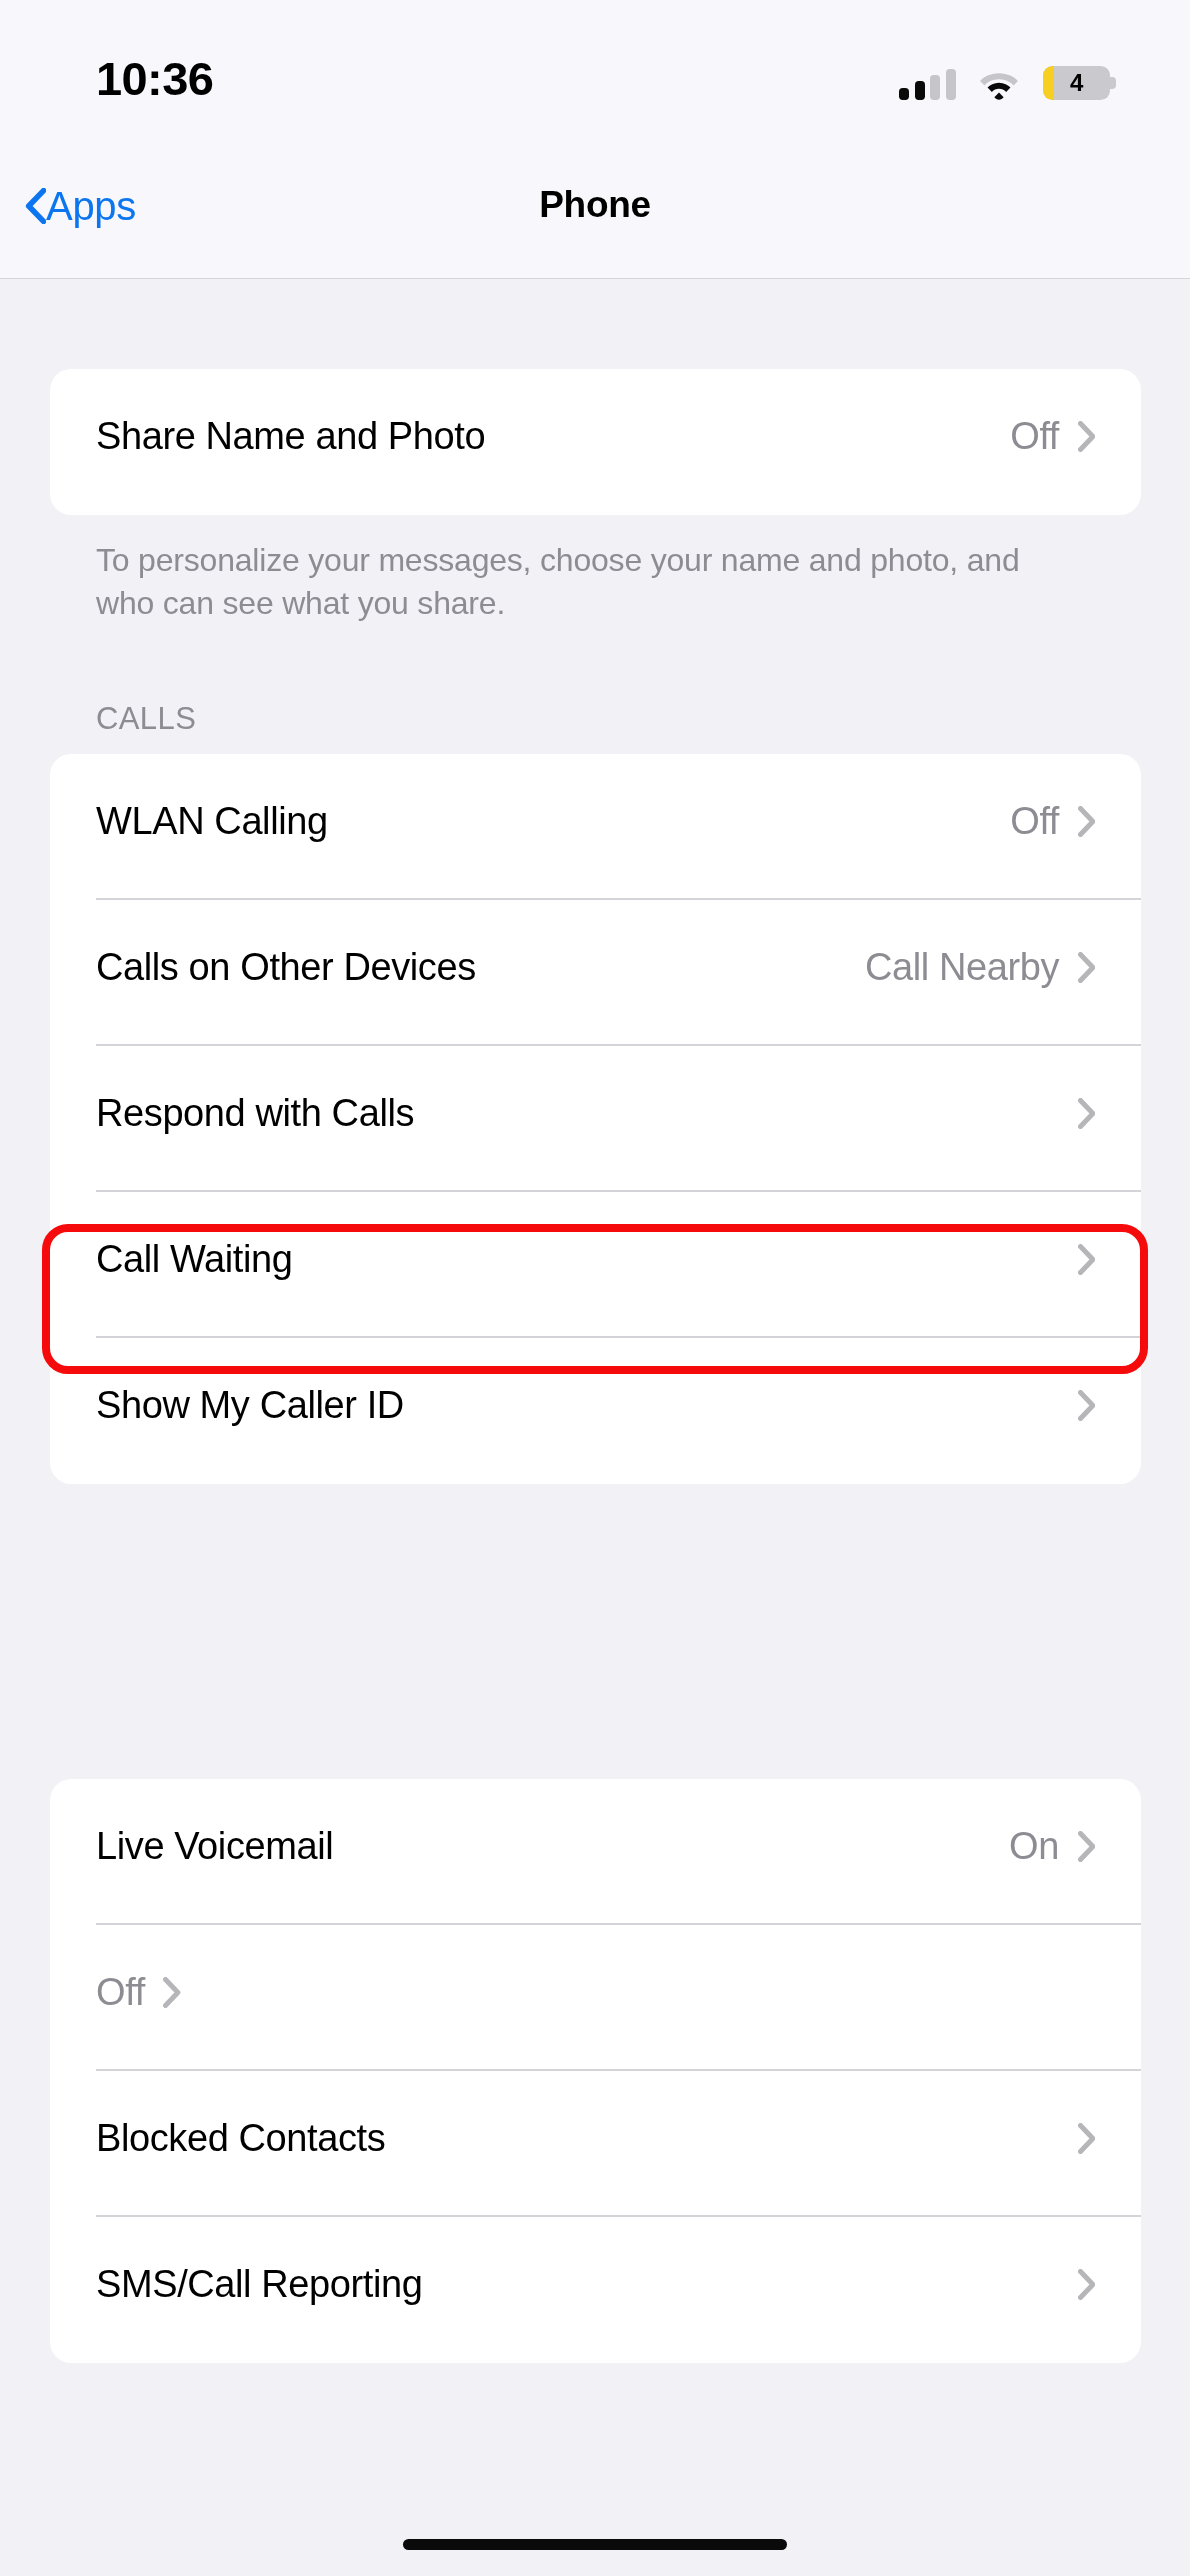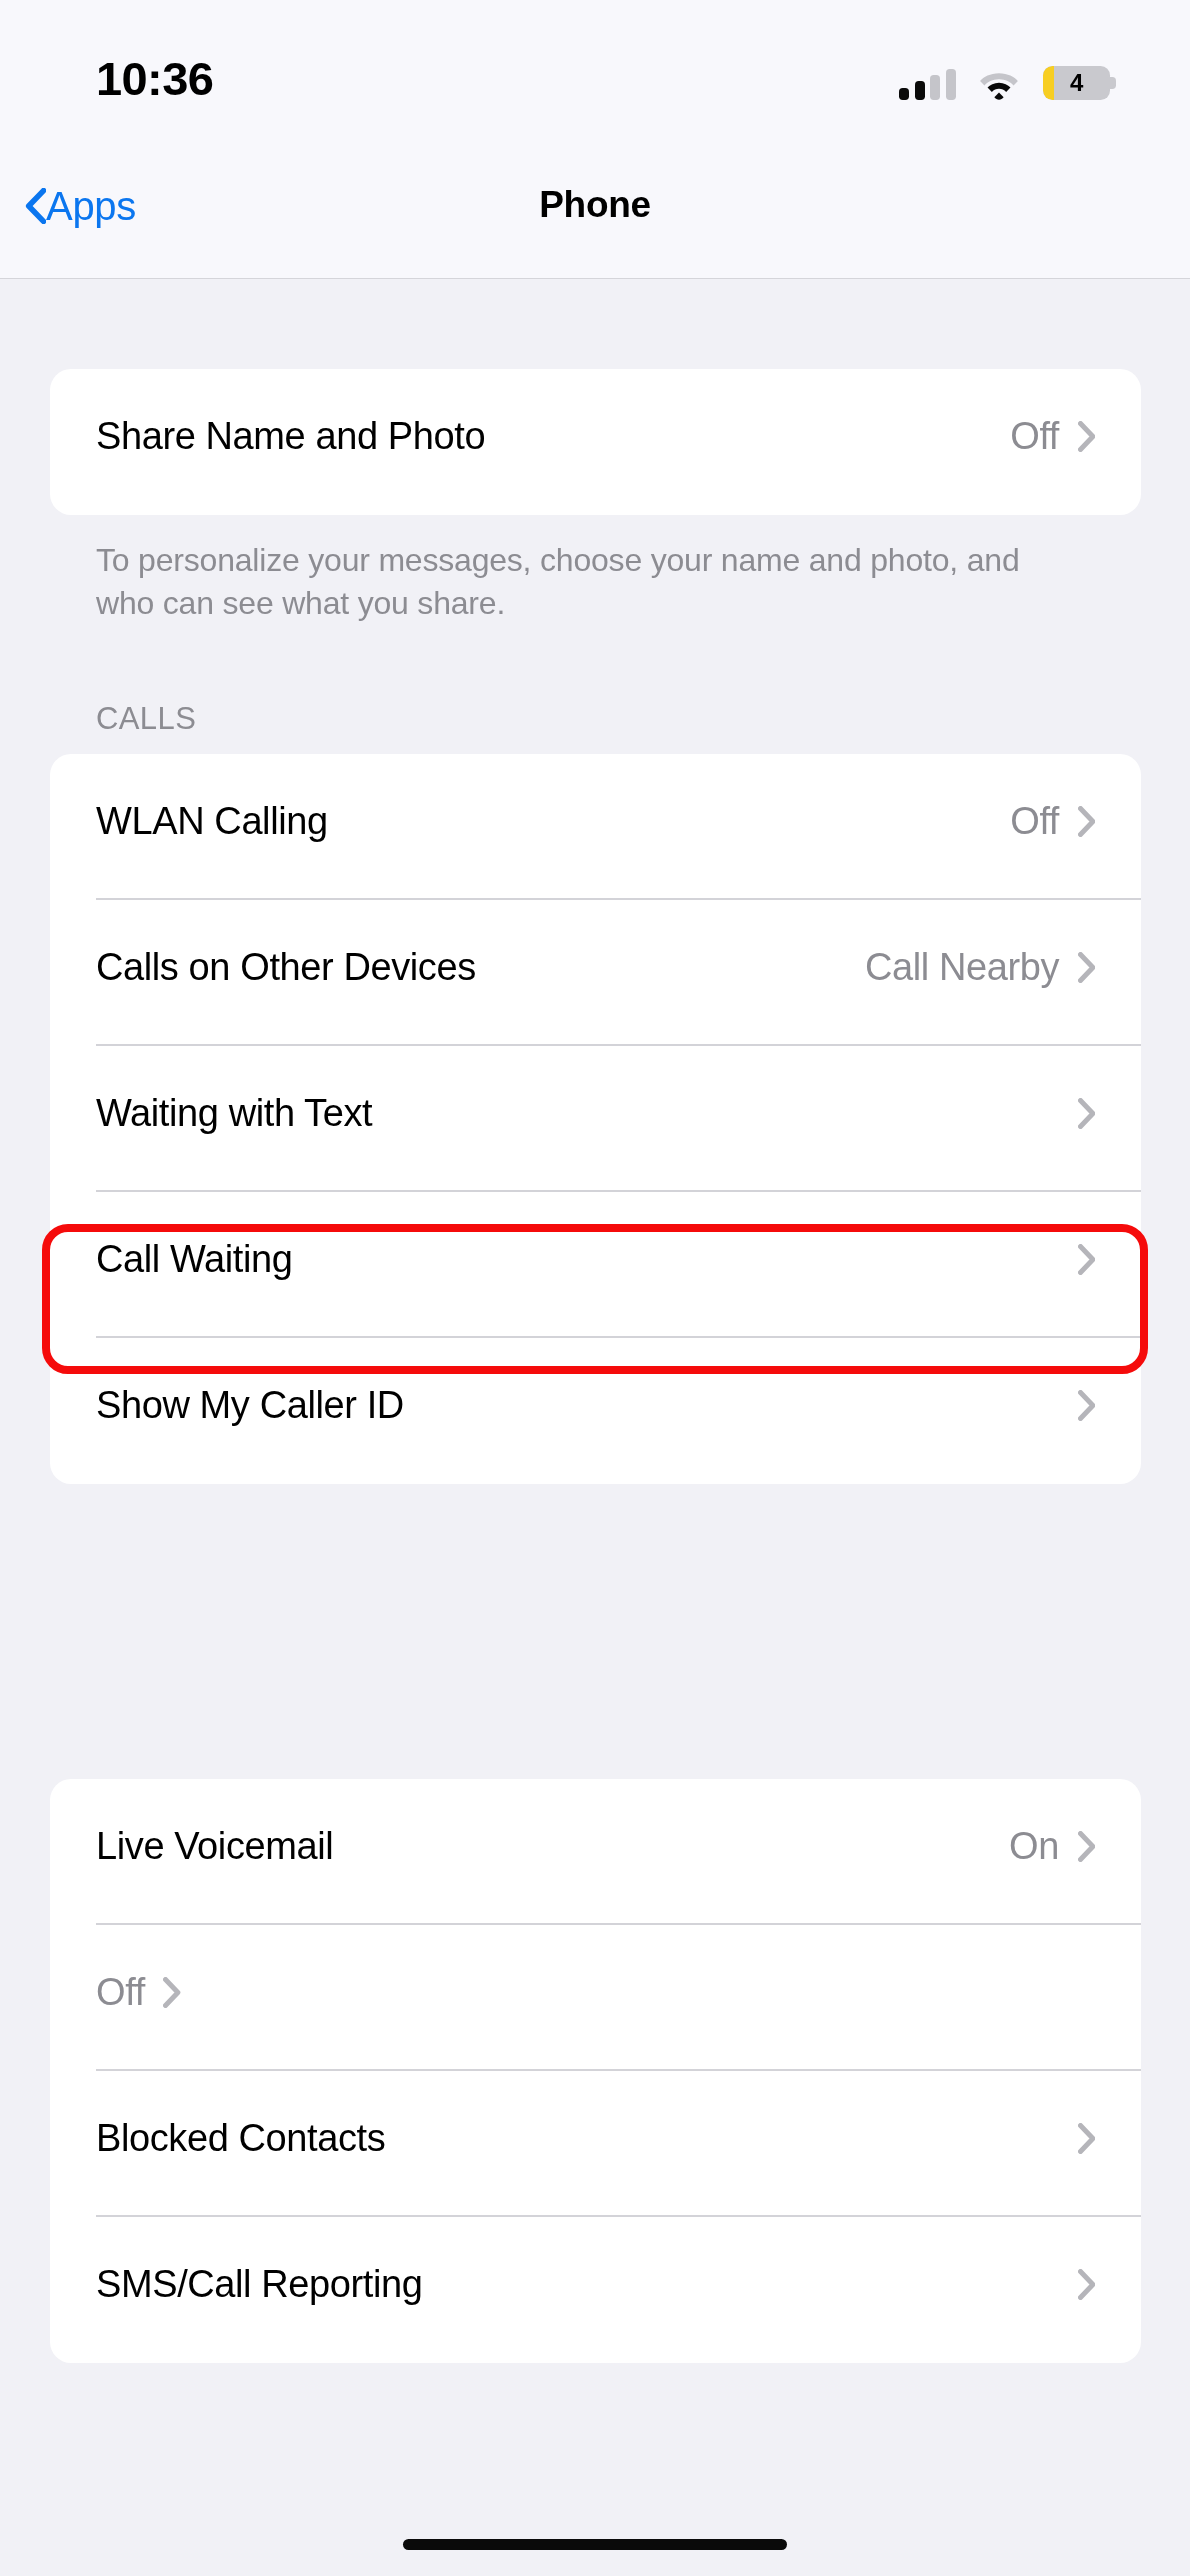--- a/index.html
+++ b/index.html
@@ -332,21 +332,21 @@
         <span class="row-value">Call Nearby</span>
         <span class="row-chevron">
           <svg width="17.4" height="31" viewBox="0 0 28 50" xmlns="http://www.w3.org/2000/svg">
             <polyline points="4,4 24,25 4,46" fill="none" stroke="#B5B5BA" stroke-width="8" stroke-linecap="round" stroke-linejoin="round"></polyline>
           </svg>
         </span>
         <span class="divider"></span>
       </div>
 
       <div class="row">
-        <span class="row-label">Waiting with Text</span>
+        <span class="row-label">Respond with Calls</span>
 
         <span class="row-chevron">
           <svg width="17.4" height="31" viewBox="0 0 28 50" xmlns="http://www.w3.org/2000/svg">
             <polyline points="4,4 24,25 4,46" fill="none" stroke="#B5B5BA" stroke-width="8" stroke-linecap="round" stroke-linejoin="round"></polyline>
           </svg>
         </span>
         <span class="divider"></span>
       </div>
 
 

